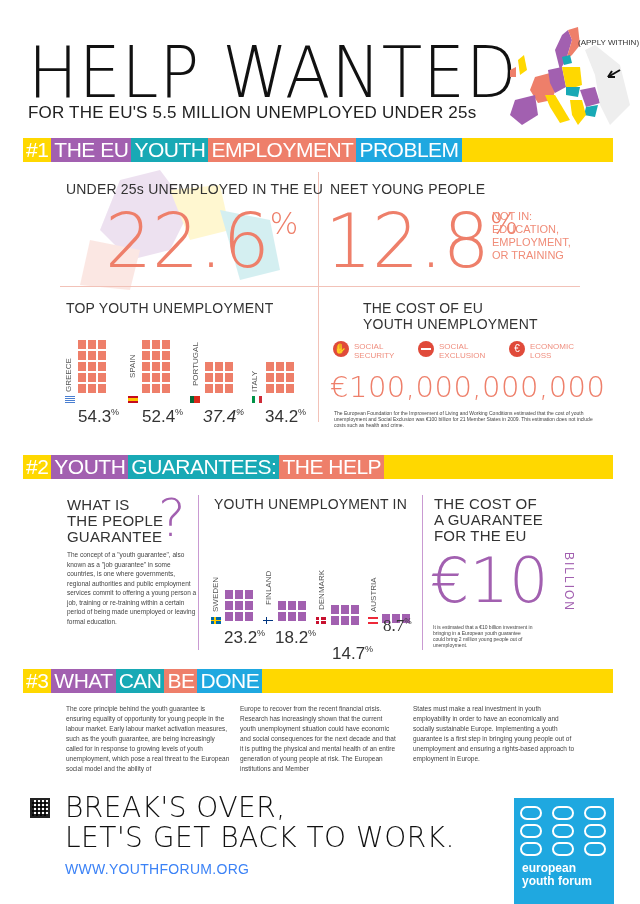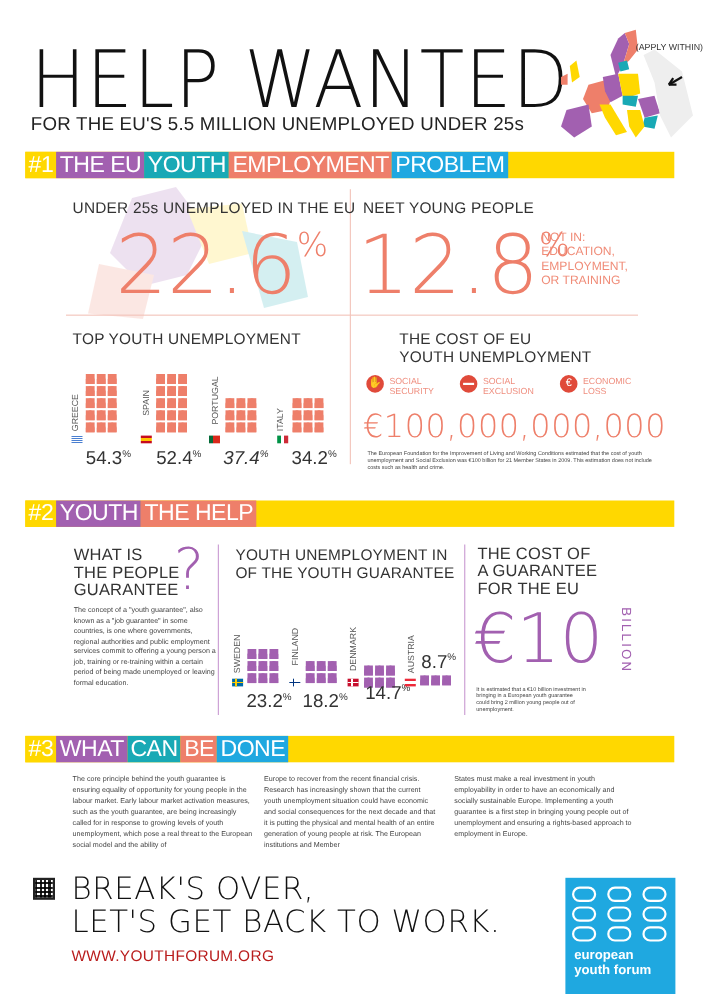--- a/index.html
+++ b/index.html
@@ -25,21 +25,21 @@
   .country { position:absolute; font-size:8px; color:#555; transform:rotate(-90deg); transform-origin:left top; white-space:nowrap; }
   .rate { position:absolute; font-size:17px; color:#333; }
   .rate sup { font-size:9px; }
   .flag { position:absolute; width:10px; height:7px; }
   .icon-circle { position:absolute; width:16px; height:16px; border-radius:50%; background:#e04a3a; color:#fff; font-size:10px; text-align:center; line-height:16px; }
   .icon-label { position:absolute; font-size:8px; line-height:9px; color:#ef8e7f; }
   .hundred { left:330px; top:370px; font-size:29px; color:#ee7f6a; font-weight:300; letter-spacing:0.5px; font-family:"DejaVu Sans", sans-serif; }
   .fine { font-size:5px; line-height:6px; color:#444; }
   .body-text { font-size:6.5px; line-height:10px; color:#444; }
   .cta { left:65px; top:793px; font-size:28px; line-height:30px; color:#111; font-weight:300; font-family:"DejaVu Sans", sans-serif; letter-spacing:0.5px; }
-  .url { left:65px; top:861px; font-size:14px; color:#b91c1c; letter-spacing:0.3px; }
+  .url { left:65px; top:861px; font-size:14px; color:#3b82f6; letter-spacing:0.3px; }
   .logo { left:514px; top:798px; width:100px; height:106px; background:#1fa8e0; }
   .bubble { position:absolute; width:22px; height:14px; border:2px solid #fff; border-radius:7px; }
   .logo-text { position:absolute; left:8px; top:64px; color:#fff; font-size:12px; line-height:13px; font-weight:bold; }
   .qr { left:30px; top:798px; width:20px; height:20px; background:
         repeating-linear-gradient(90deg,#222 0 2px,#fff 2px 4px),
         repeating-linear-gradient(0deg,#222 0 2px,#fff 2px 4px); background-blend-mode:multiply; border:2px solid #222; }
 </style>
 </head>
 <body>
 
@@ -192,35 +192,35 @@
 <div class="icon-label" style="left:530px;top:342px;">
     <div>ECONOMIC</div>
     <div>LOSS</div>
   </div>
 <div class="abs hundred">€100,000,000,000</div>
 <div class="abs fine" style="left:334px;top:410px;width:260px;">The European Foundation for the Improvement of Living and Working Conditions estimated that the cost of youth unemployment and Social Exclusion was €100 billion for 21 Member States in 2009. This estimation does not include costs such as health and crime.</div>
 
 <div class="abs bar" style="top:455px;">
   <span class="c-y">#2</span>
   <span class="c-p">YOUTH</span>
+  <span class="c-t">GUARANTEES:</span>
   <span class="c-s">THE HELP</span>
 </div>
 
 <div class="abs sec-h" style="left:67px;top:497px;font-size:15px;line-height:16px;">
   <div>WHAT IS</div>
   <div>THE PEOPLE</div>
   <div>GUARANTEE</div>
 </div>
 <div class="abs" style="left:158px;top:488px;font-size:52px;color:#a260b0;font-weight:300;font-family:'DejaVu Sans',sans-serif;">?</div>
 <div class="abs body-text" style="left:67px;top:550px;width:130px;font-size:6.5px;line-height:9.5px;">The concept of a "youth guarantee", also known as a "job guarantee" in some countries, is one where governments, regional authorities and public employment services commit to offering a young person a job, training or re-training within a certain period of being made unemployed or leaving formal education.</div>
 <div class="abs" style="left:198px;top:495px;width:1px;height:155px;background:#c99ad2;"></div>
 
 <div class="abs sec-h" style="left:214px;top:496px;">
   <div>YOUTH UNEMPLOYMENT IN</div>
-  <div>OF THE YOUTH GUARANTEE</div>
 </div>
 
 <div class="country" style="left:211px;top:612px;">SWEDEN</div>
 <div class="flag" style="left:211px;top:617px;background:#006aa7;background-image:linear-gradient(90deg,transparent 30%,#fecc00 30% 45%,transparent 45%),linear-gradient(transparent 40%,#fecc00 40% 60%,transparent 60%);"></div>
 <div class="abs people" style="left:225px;top:590px;grid-template-columns:repeat(3,8px);">
   <div class="person" style="background:#a260b0"></div>
     <div class="person" style="background:#a260b0"></div>
     <div class="person" style="background:#a260b0"></div>
   <div class="person" style="background:#a260b0"></div>
     <div class="person" style="background:#a260b0"></div>
@@ -246,30 +246,30 @@
 <div class="country" style="left:317px;top:610px;">DENMARK</div>
 <div class="flag" style="left:316px;top:617px;background:#c8102e;background-image:linear-gradient(90deg,transparent 30%,#fff 30% 45%,transparent 45%),linear-gradient(transparent 40%,#fff 40% 60%,transparent 60%);"></div>
 <div class="abs people" style="left:331px;top:605px;grid-template-columns:repeat(3,8px);">
   <div class="person" style="background:#a260b0"></div>
     <div class="person" style="background:#a260b0"></div>
     <div class="person" style="background:#a260b0"></div>
   <div class="person" style="background:#a260b0"></div>
     <div class="person" style="background:#a260b0"></div>
     <div class="person" style="background:#a260b0"></div>
 </div>
-<div class="rate" style="left:332px;top:620px;"><span>14.7</span><sup>%</sup></div>
+<div class="rate" style="left:332px;top:644px;"><span>14.7</span><sup>%</sup></div>
 
 <div class="country" style="left:369px;top:612px;">AUSTRIA</div>
 <div class="flag" style="left:368px;top:617px;background:linear-gradient(#ed2939 0 33%,#fff 33% 66%,#ed2939 66%);"></div>
 <div class="abs people" style="left:382px;top:614px;grid-template-columns:repeat(3,8px);">
   <div class="person" style="background:#a260b0"></div>
     <div class="person" style="background:#a260b0"></div>
     <div class="person" style="background:#a260b0"></div>
 </div>
-<div class="rate" style="left:383px;top:592px;"><span>8.7</span><sup>%</sup></div>
+<div class="rate" style="left:383px;top:616px;font-family:Liberation Serif, serif;"><span>8.7</span><sup>%</sup></div>
 
 <div class="abs" style="left:422px;top:495px;width:1px;height:155px;background:#c99ad2;"></div>
 
 <div class="abs sec-h" style="left:434px;top:496px;font-size:15px;line-height:16px;">
   <div>THE COST OF</div>
   <div>A GUARANTEE</div>
   <div>FOR THE EU</div>
 </div>
 <div class="abs" style="left:430px;top:548px;font-size:62px;line-height:66px;color:#a260b0;font-weight:300;font-family:'DejaVu Sans',sans-serif;">€10</div>
 <div class="abs" style="left:562px;top:552px;font-size:12px;color:#a260b0;transform:rotate(90deg);transform-origin:left top;letter-spacing:2px;white-space:nowrap;margin-left:14px;">BILLION</div>

